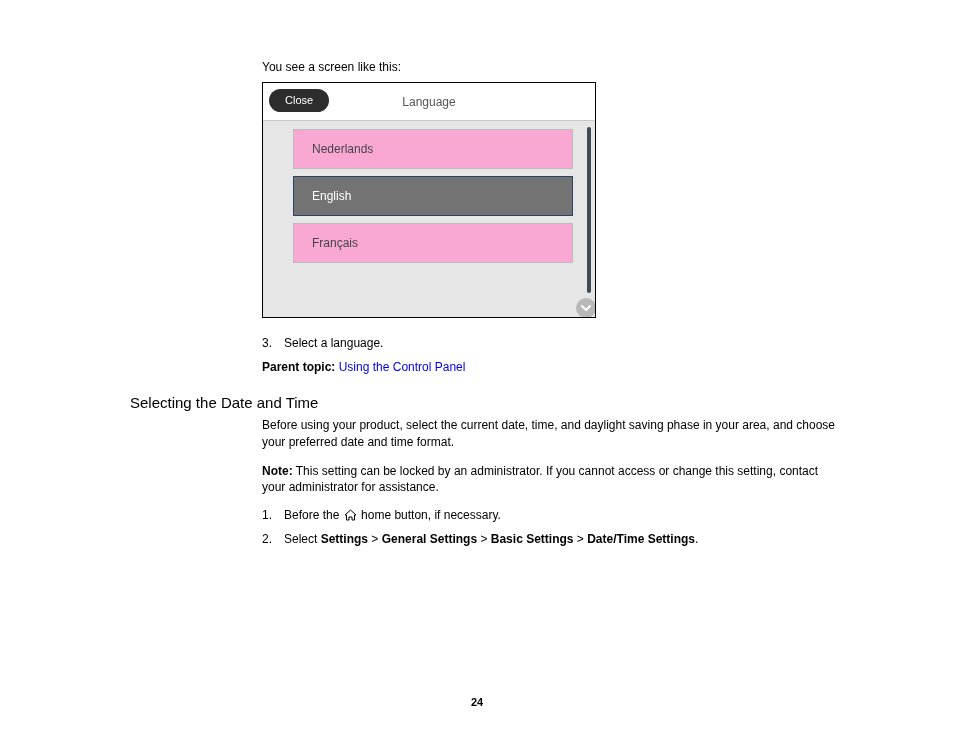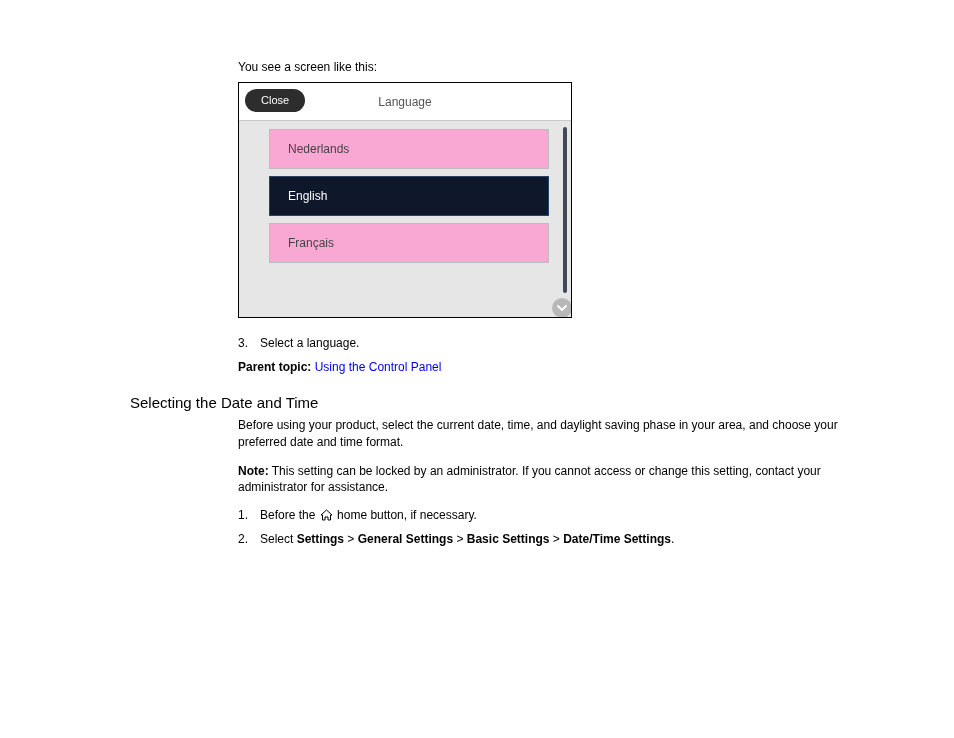--- a/index.html
+++ b/index.html
@@ -11,21 +11,21 @@
     padding: 0;
     background: #fff;
   }
   .page {
     width: 954px;
     height: 738px;
     position: relative;
     padding: 60px 110px 40px 130px;
   }
   .body-indent {
-    margin-left: 76px;
+    margin-left: 100px;
     padding-left: 32px;
   }
   .intro-line {
     margin-bottom: 8px;
   }
   .device-screen {
     border: 1px solid #000;
     width: 334px;
     height: 236px;
     background: #e8e8e8;
@@ -73,21 +73,21 @@
     height: 40px;
     background: #f9a8d4;
     border: 1px solid #bcbcbc;
     display: flex;
     align-items: center;
     padding-left: 18px;
     font-size: 12px;
     color: #444;
   }
   .lang-item.selected {
-    background: #0f172a;
+    background: #737373;
     color: #fff;
     border-color: #2c446a;
   }
   .scroll-track {
     position: absolute;
     right: 4px;
     top: 6px;
     width: 4px;
     bottom: 24px;
     background: #3f4a56;
@@ -203,14 +203,15 @@
 
     <div class="ol-item">
       <div class="ol-num">2.</div>
       <div>
         <span>Select </span><b>Settings</b><span> &gt; </span><b>General Settings</b><span> &gt; </span><b>Basic Settings</b><span> &gt; </span><b>Date/Time Settings</b><span>.</span>
       </div>
     </div>
 
   </div>
 
+  <div class="page-number">24</div>
 
 </div>
 
 </body></html>

